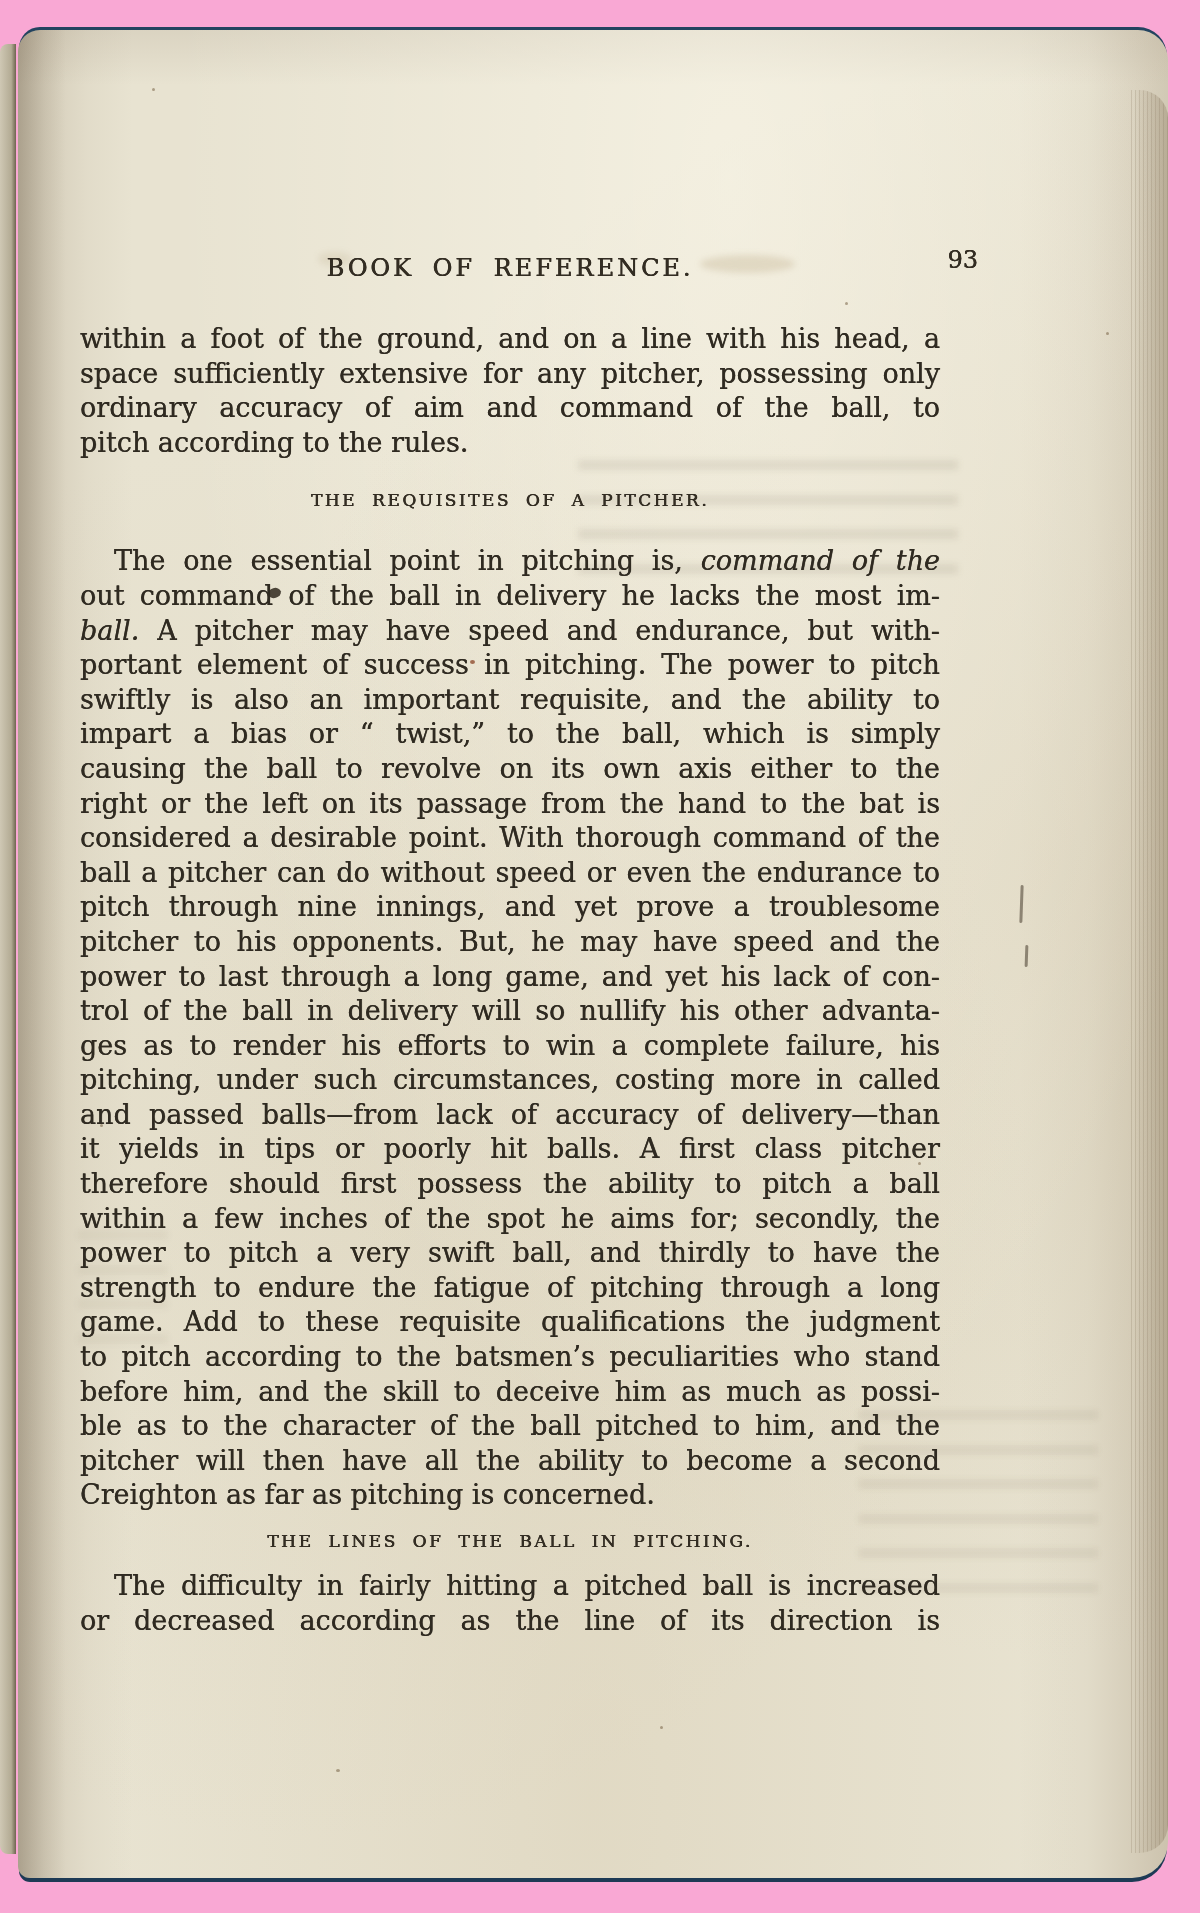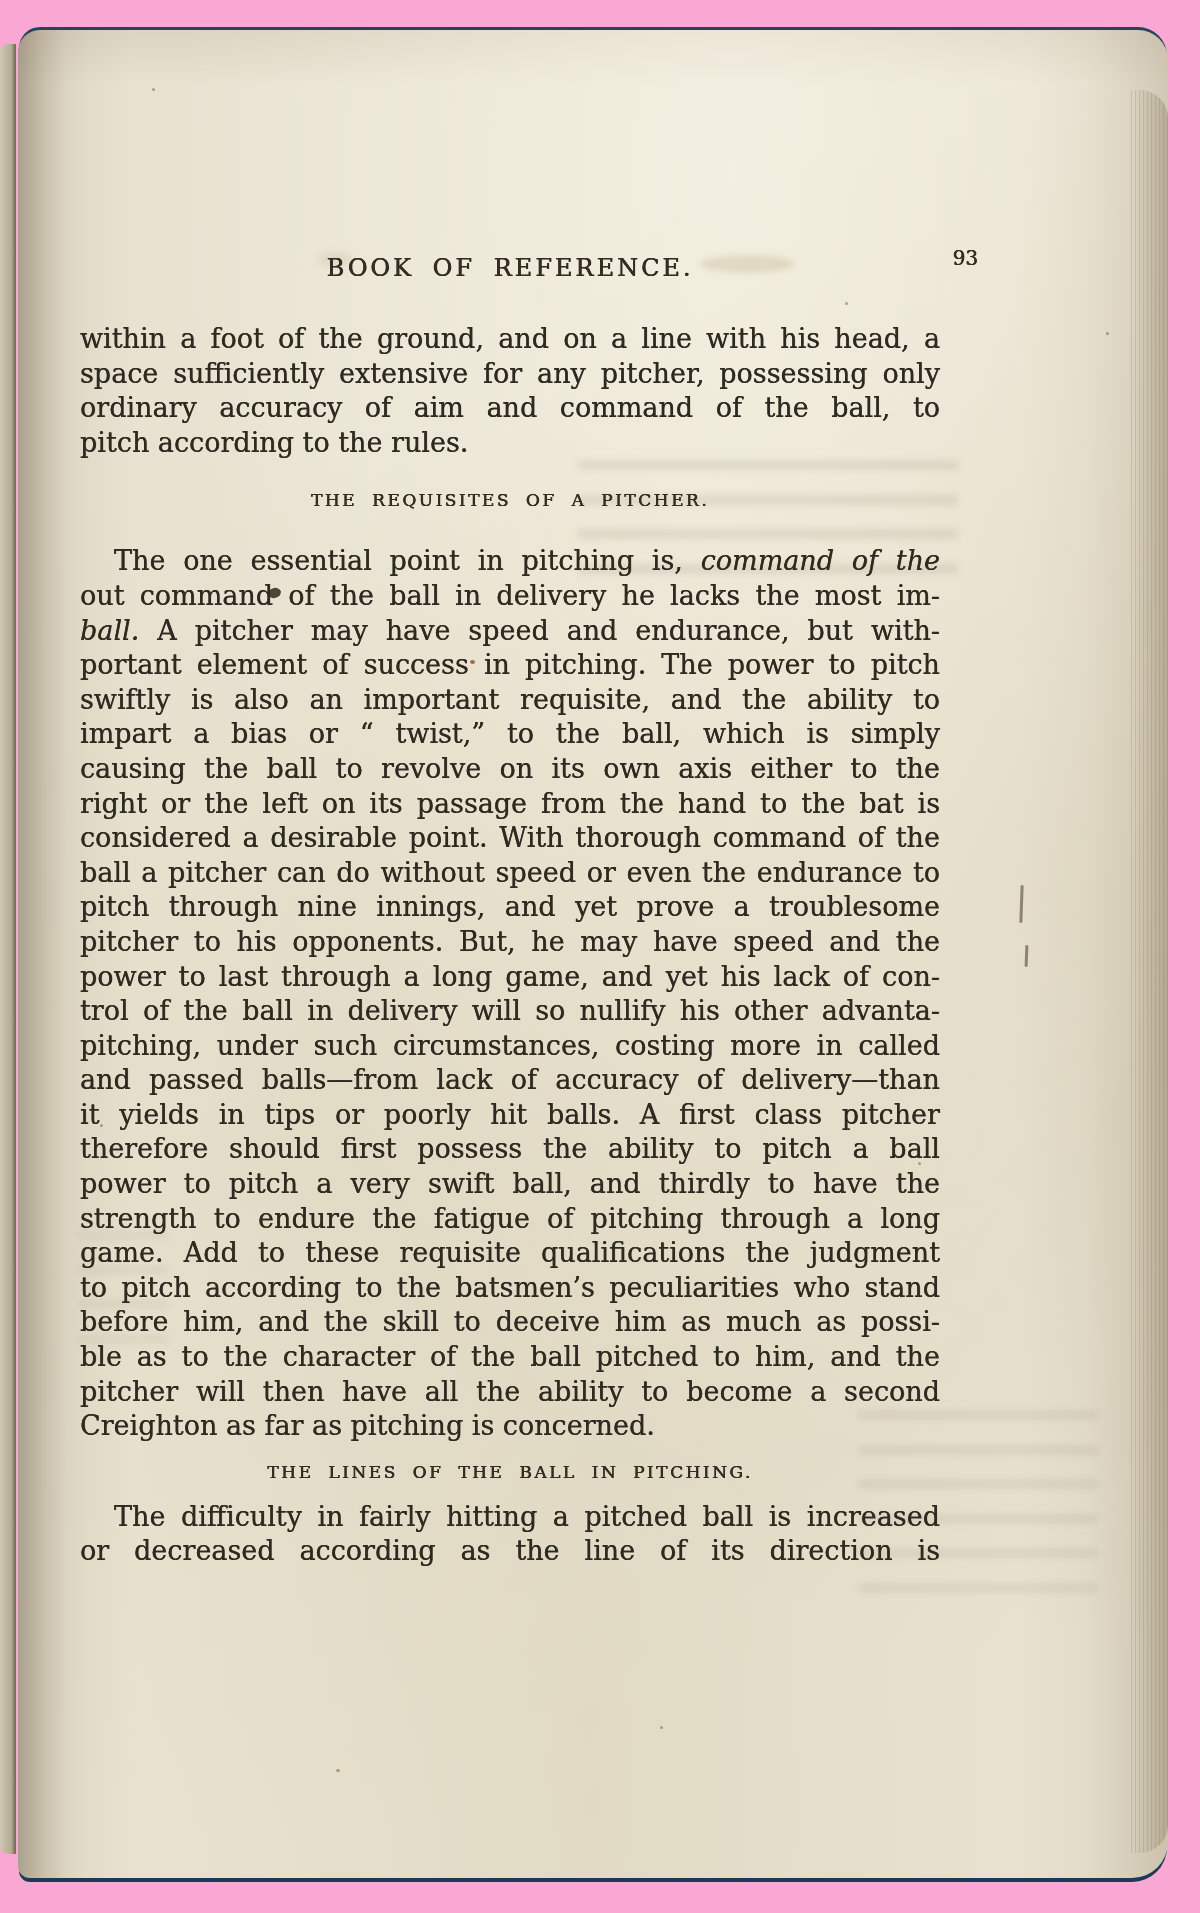--- a/index.html
+++ b/index.html
@@ -43,21 +43,21 @@
       repeating-linear-gradient(90deg, rgba(0,0,0,0) 0 3px, rgba(120,102,76,0.20) 3px 4px);
   }
   .content{position:absolute;left:62px;top:0;width:860px;height:100%;}
   .running-head{position:absolute;top:222px;left:0;width:100%;}
   .head-title{
     text-align:center;font-size:24px;line-height:32px;color:#332d23;
     letter-spacing:3px;word-spacing:8px;
     text-shadow:0.5px 0 0 currentColor, 0 0 0.6px rgba(51,45,35,0.8);
   }
   .page-number{
-    position:absolute;right:-38px;top:-6px;font-size:20px;color:#332d23;
+    position:absolute;right:-38px;top:-6px;font-size:24px;color:#332d23;
     text-shadow:0.4px 0 0 currentColor, 0 0 0.6px rgba(51,45,35,0.8);
   }
   .body-text{position:absolute;top:292px;left:0;width:100%;color:#2f2a21;}
   .para{
     font-size:27px;margin:0;
     text-shadow:0 0 0.5px rgba(47,42,33,0.85), 0.4px 0.4px 0 rgba(47,42,33,0.30);
   }
   .line{line-height:34.6px;text-align:justify;text-align-last:justify;}
   .line.last{text-align-last:left;}
   .line.indent{text-indent:34px;}
@@ -150,24 +150,26 @@
             <div class="line"><span>swiftly is also an important requisite, and the ability to</span></div>
             <div class="line"><span>impart a bias or “ twist,” to the ball, which is simply</span></div>
             <div class="line"><span>causing the ball to revolve on its own axis either to the</span></div>
             <div class="line"><span>right or the left on its passage from the hand to the bat is</span></div>
             <div class="line"><span>considered a desirable point. With thorough command of the</span></div>
             <div class="line"><span>ball a pitcher can do without speed or even the endurance to</span></div>
             <div class="line"><span>pitch through nine innings, and yet prove a troublesome</span></div>
             <div class="line"><span>pitcher to his opponents. But, he may have speed and the</span></div>
             <div class="line"><span>power to last through a long game, and yet his lack of con-</span></div>
             <div class="line"><span>trol of the ball in delivery will so nullify his other advanta-</span></div>
+            <div class="line"><span>ges as to render his efforts to win a complete failure, his</span></div>
             <div class="line"><span>pitching, under such circumstances, costing more in called</span></div>
             <div class="line"><span>and passed balls—from lack of accuracy of delivery—than</span></div>
             <div class="line"><span>it yields in tips or poorly hit balls. A first class pitcher</span></div>
             <div class="line"><span>therefore should first possess the ability to pitch a ball</span></div>
+            <div class="line"><span>within a few inches of the spot he aims for; secondly, the</span></div>
             <div class="line"><span>power to pitch a very swift ball, and thirdly to have the</span></div>
             <div class="line"><span>strength to endure the fatigue of pitching through a long</span></div>
             <div class="line"><span>game. Add to these requisite qualifications the judgment</span></div>
             <div class="line"><span>to pitch according to the batsmen’s peculiarities who stand</span></div>
             <div class="line"><span>before him, and the skill to deceive him as much as possi-</span></div>
             <div class="line"><span>ble as to the character of the ball pitched to him, and the</span></div>
             <div class="line"><span>pitcher will then have all the ability to become a second</span></div>
             <div class="line last"><span>Creighton as far as pitching is concerned.</span></div>
           </div>
 

